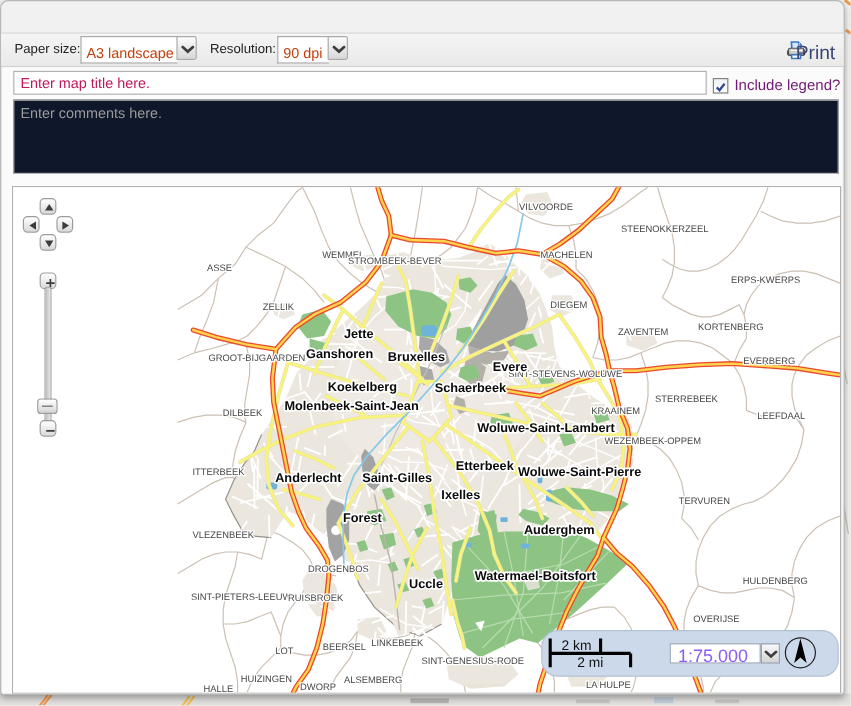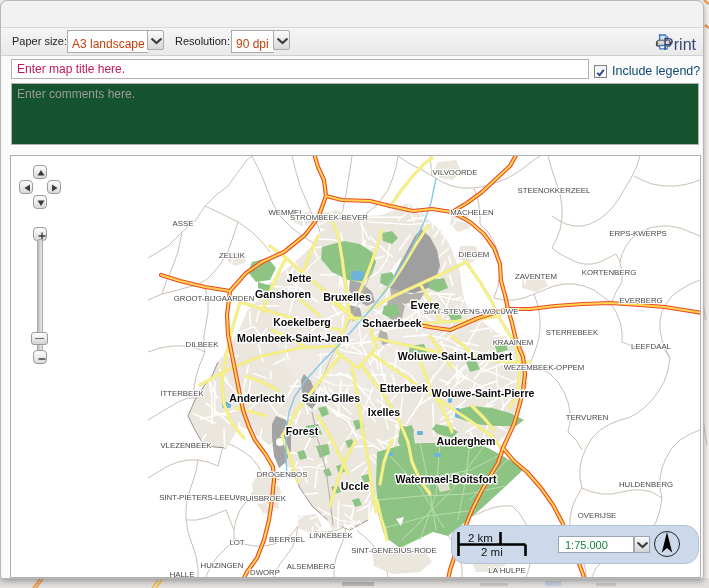--- a/index.html
+++ b/index.html
@@ -13,34 +13,34 @@
 #toolbar{position:absolute;left:0px;top:26px;right:0px;height:27px;background:linear-gradient(#f5f5f5,#e9e9e9);border-top:1px solid #d8d8d8;border-bottom:1px solid #d0d0d0;}
 .tblabel{position:absolute;top:7px;font-size:11px;color:#222;}
 .combofield{position:absolute;top:2px;height:15px;background:#fff;border:1px solid #ababab;border-right:none;font-size:12px;color:#c2410c;padding:6px 0 0 4px;overflow:hidden;white-space:nowrap;}
 .trigger{position:absolute;top:2px;width:17px;height:20px;background:linear-gradient(#fcfcfc,#d8d8d8);border:1px solid #ababab;box-sizing:border-box;border-radius:0 2px 2px 0;}
 .trigger svg{position:absolute;left:3px;top:7px;}
 #printbtn{position:absolute;right:7px;top:4px;height:18px;}
 #printtxt{position:absolute;right:0;top:4px;font-size:16px;color:#3b4677;}
 #body{position:absolute;left:1px;top:55px;right:1px;bottom:0;background:#fbfbfb;border-radius:0 0 0 0;}
 #titleinput{position:absolute;left:9px;top:3px;width:571px;height:14px;background:#fff;border:1px solid #b2b2b2;font-size:12px;color:#be185d;padding:2px 0 2px 5px;}
 #chk{position:absolute;left:592px;top:9px;width:11px;height:11px;background:linear-gradient(#eef1f5,#ffffff);border:1px solid #818181;}
-#chklabel{position:absolute;left:610px;top:8px;font-size:12.5px;color:#0c4a6e;}
+#chklabel{position:absolute;left:610px;top:8px;font-size:12.5px;color:#701a75;}
 #chk svg{display:block;margin-top:1px;}
-#comments{position:absolute;left:9px;top:27px;width:681px;height:57px;background:#14532d;border:1px solid #b2b2b2;font-size:12px;color:#9b9b9b;padding:3px 0 0 5px;}
+#comments{position:absolute;left:9px;top:27px;width:681px;height:57px;background:#0f172a;border:1px solid #b2b2b2;font-size:12px;color:#9b9b9b;padding:3px 0 0 5px;}
 #mappanel{position:absolute;left:8px;top:99px;width:689px;height:421px;border:1px solid #b0b0b0;background:#fff;overflow:hidden;}
 #mapsvg{position:absolute;left:-11px;top:-156px;}
 
 .zbtn{position:absolute;width:14px;height:14px;border:1px solid #9c9c9c;border-radius:4px;background:linear-gradient(#ffffff,#d9d9d9);box-sizing:border-box;}
 .zbtn svg{position:absolute;left:2px;top:2px;}
 #ztrack{position:absolute;left:26px;top:83px;width:4px;height:112px;background:linear-gradient(90deg,#bdbdbd,#e8e8e8);border:1px solid #ababab;border-radius:2px;}
 #zhandle{position:absolute;left:20px;top:176px;width:17px;height:13px;border:1px solid #9c9c9c;border-radius:3px;background:linear-gradient(#ffffff,#d4d4d4);box-sizing:border-box;}
 #zhandle div{position:absolute;left:3px;top:5px;width:9px;height:1px;background:#6b6b6b;}
 
 #scalepanel{position:absolute;left:440px;top:369px;width:246px;height:37px;background:#ccd9ea;border:1px solid #b4c2d6;border-radius:14px;}
-#scalecombo{position:absolute;left:106px;top:10px;width:68px;height:13px;background:#fff;border:1px solid #9aa5b5;font-size:11px;color:#15803d;padding:2px 0 0 6px;}
+#scalecombo{position:absolute;left:106px;top:10px;width:68px;height:13px;background:#fff;border:1px solid #9aa5b5;font-size:15px;color:#8b5cf6;padding:2px 0 0 6px;}
 #scaletrigger{position:absolute;left:182px;top:10px;width:16px;height:17px;background:linear-gradient(#fafafa,#d4d4d4);border:1px solid #9aa5b5;box-sizing:border-box;}
 #scaletrigger svg{position:absolute;left:2px;top:5px;}
 </style>
 </head>
 <body>
 <div id="bg">
 <svg width="709" height="588" style="position:absolute;left:0;top:0;">
   <rect x="0" y="0" width="709" height="588" fill="#f6f5f3"></rect>
   <rect x="0" y="578" width="709" height="10" fill="#e2e1df"></rect>
   <path d="M704 0 L709 4 M705 25 L709 28" stroke="#f29b4e" stroke-width="2.5" fill="none"></path>

